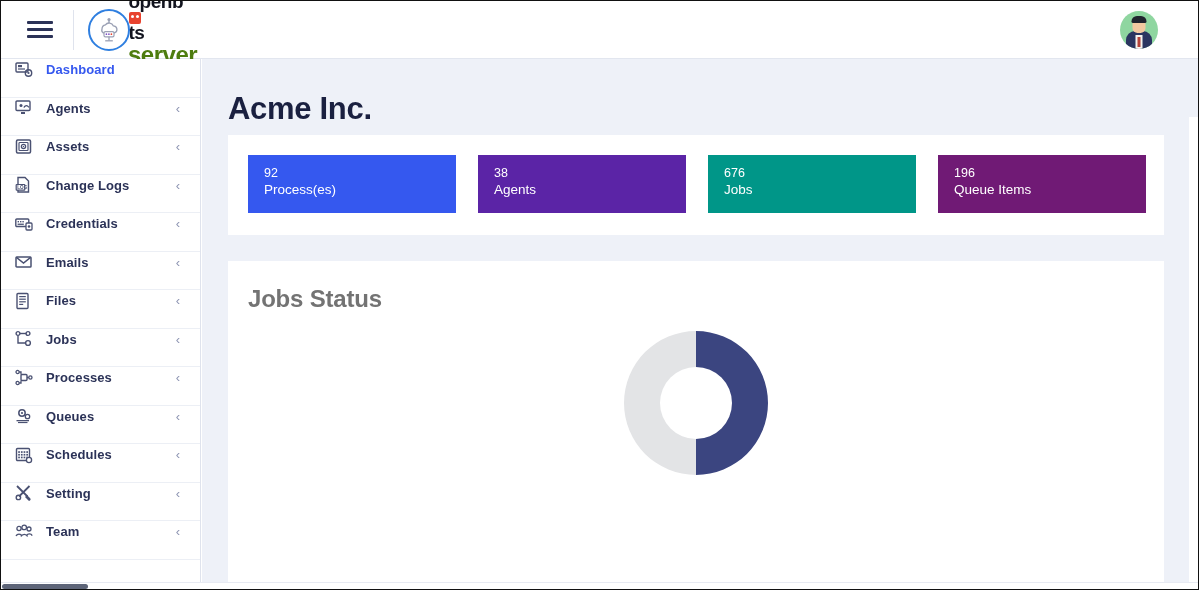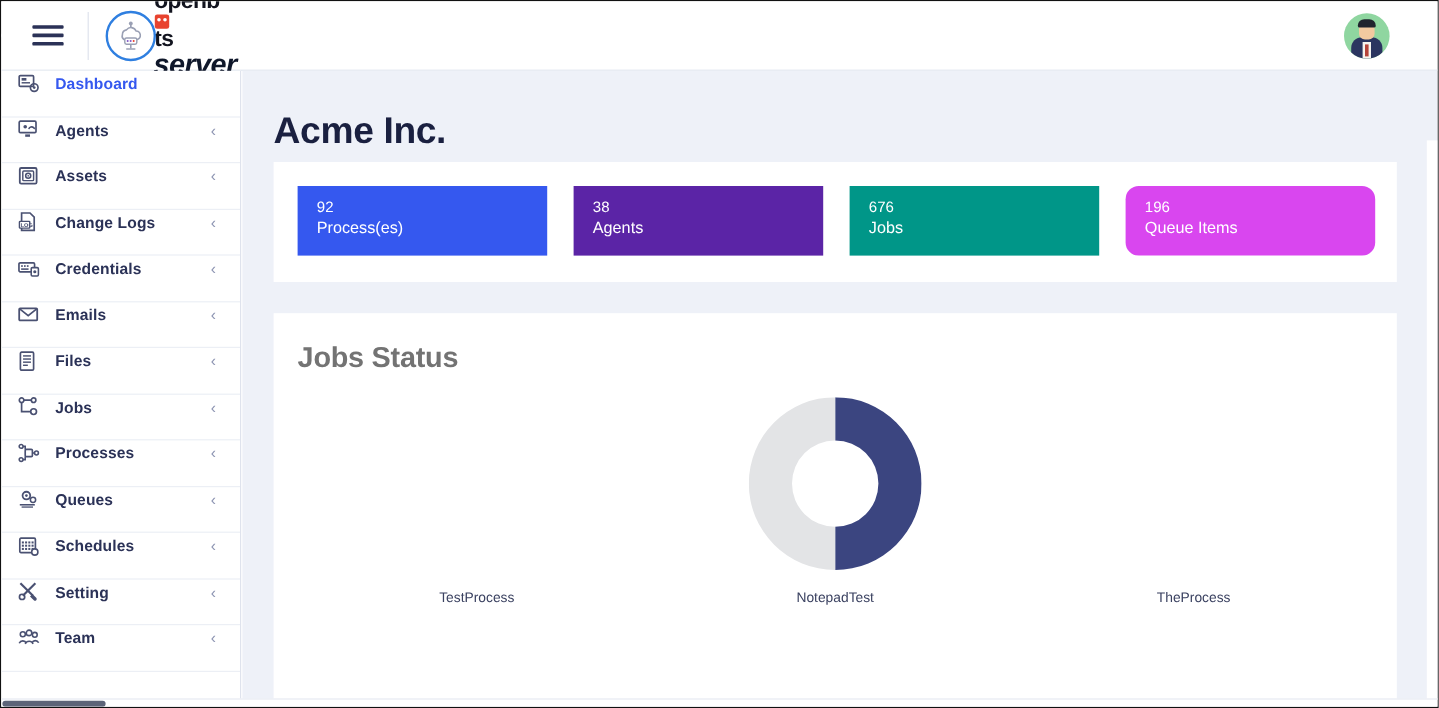--- a/index.html
+++ b/index.html
@@ -67,22 +67,22 @@
     display: inline-block; width: 12px; height: 12px;
     background: #e8432f; border-radius: 2px;
     margin: 0 0.5px; position: relative; top: 1px;
   }
   .brand-o-bot::before {
     content: ""; position: absolute; left: 2px; top: 3px;
     width: 3px; height: 3px; background: #ffffff; border-radius: 50%;
     box-shadow: 5px 0 0 #ffffff;
   }
   .brand-bottom {
-    font-size: 24px; font-weight: bold; color: #0f172a;
-    letter-spacing: -0.5px; margin-top: 1px; font-style: italic;
+    font-size: 24px; font-weight: bold; color: #4d7c0f;
+    letter-spacing: -0.5px; margin-top: 1px;
   }
 
   .avatar {
     position: absolute; right: 40px; top: 10px;
     width: 38px; height: 38px; border-radius: 50%;
     background: #8fd6a0; overflow: hidden; cursor: pointer;
   }
   .avatar .head {
     position: absolute; left: 50%; top: 7px; transform: translateX(-50%);
     width: 13px; height: 15px; background: #f2c9a0; border-radius: 6px 6px 5px 5px;
@@ -435,42 +435,37 @@
             <div class="stat-label">Process(es)</div>
           </div>
           <div class="stat-box" style="background: rgb(91, 36, 166);">
             <div class="stat-num">38</div>
             <div class="stat-label">Agents</div>
           </div>
           <div class="stat-box" style="background: rgb(0, 150, 136);">
             <div class="stat-num">676</div>
             <div class="stat-label">Jobs</div>
           </div>
-          <div class="stat-box" style="background: #d946ef; border-radius: 11px;">
+          <div class="stat-box" style="background: #701a75;">
             <div class="stat-num">196</div>
             <div class="stat-label">Queue Items</div>
           </div>
         </div>
     </section>
 
     <section class="card jobs">
       <h2 class="jobs-title">Jobs Status</h2>
 
       <div class="chart-area">
         <div class="donut-wrap">
           <svg width="144" height="144" viewBox="0 0 144 144" id="donut-svg" aria-hidden="true">
               <path d="M 72 0 A 72 72 0 0 1 72 144 L 72 108 A 36 36 0 0 0 72 36 Z" fill="#3b4580"></path>
               <path d="M 72 144 A 72 72 0 0 1 71.99999999999999 0 L 72 36 A 36 36 0 0 0 72 108 Z" fill="#e3e4e6"></path>
             </svg>
         </div>
-        <div class="axis-labels" id="axis-labels">
-            <div class="tick">TestProcess</div>
-            <div class="tick">NotepadTest</div>
-            <div class="tick">TheProcess</div>
-          </div>
       </div>
     </section>
 
     <div class="content-gutter"></div>
   </main>
 
   <div class="hscroll">
     <div class="thumb"></div>
   </div>
 

